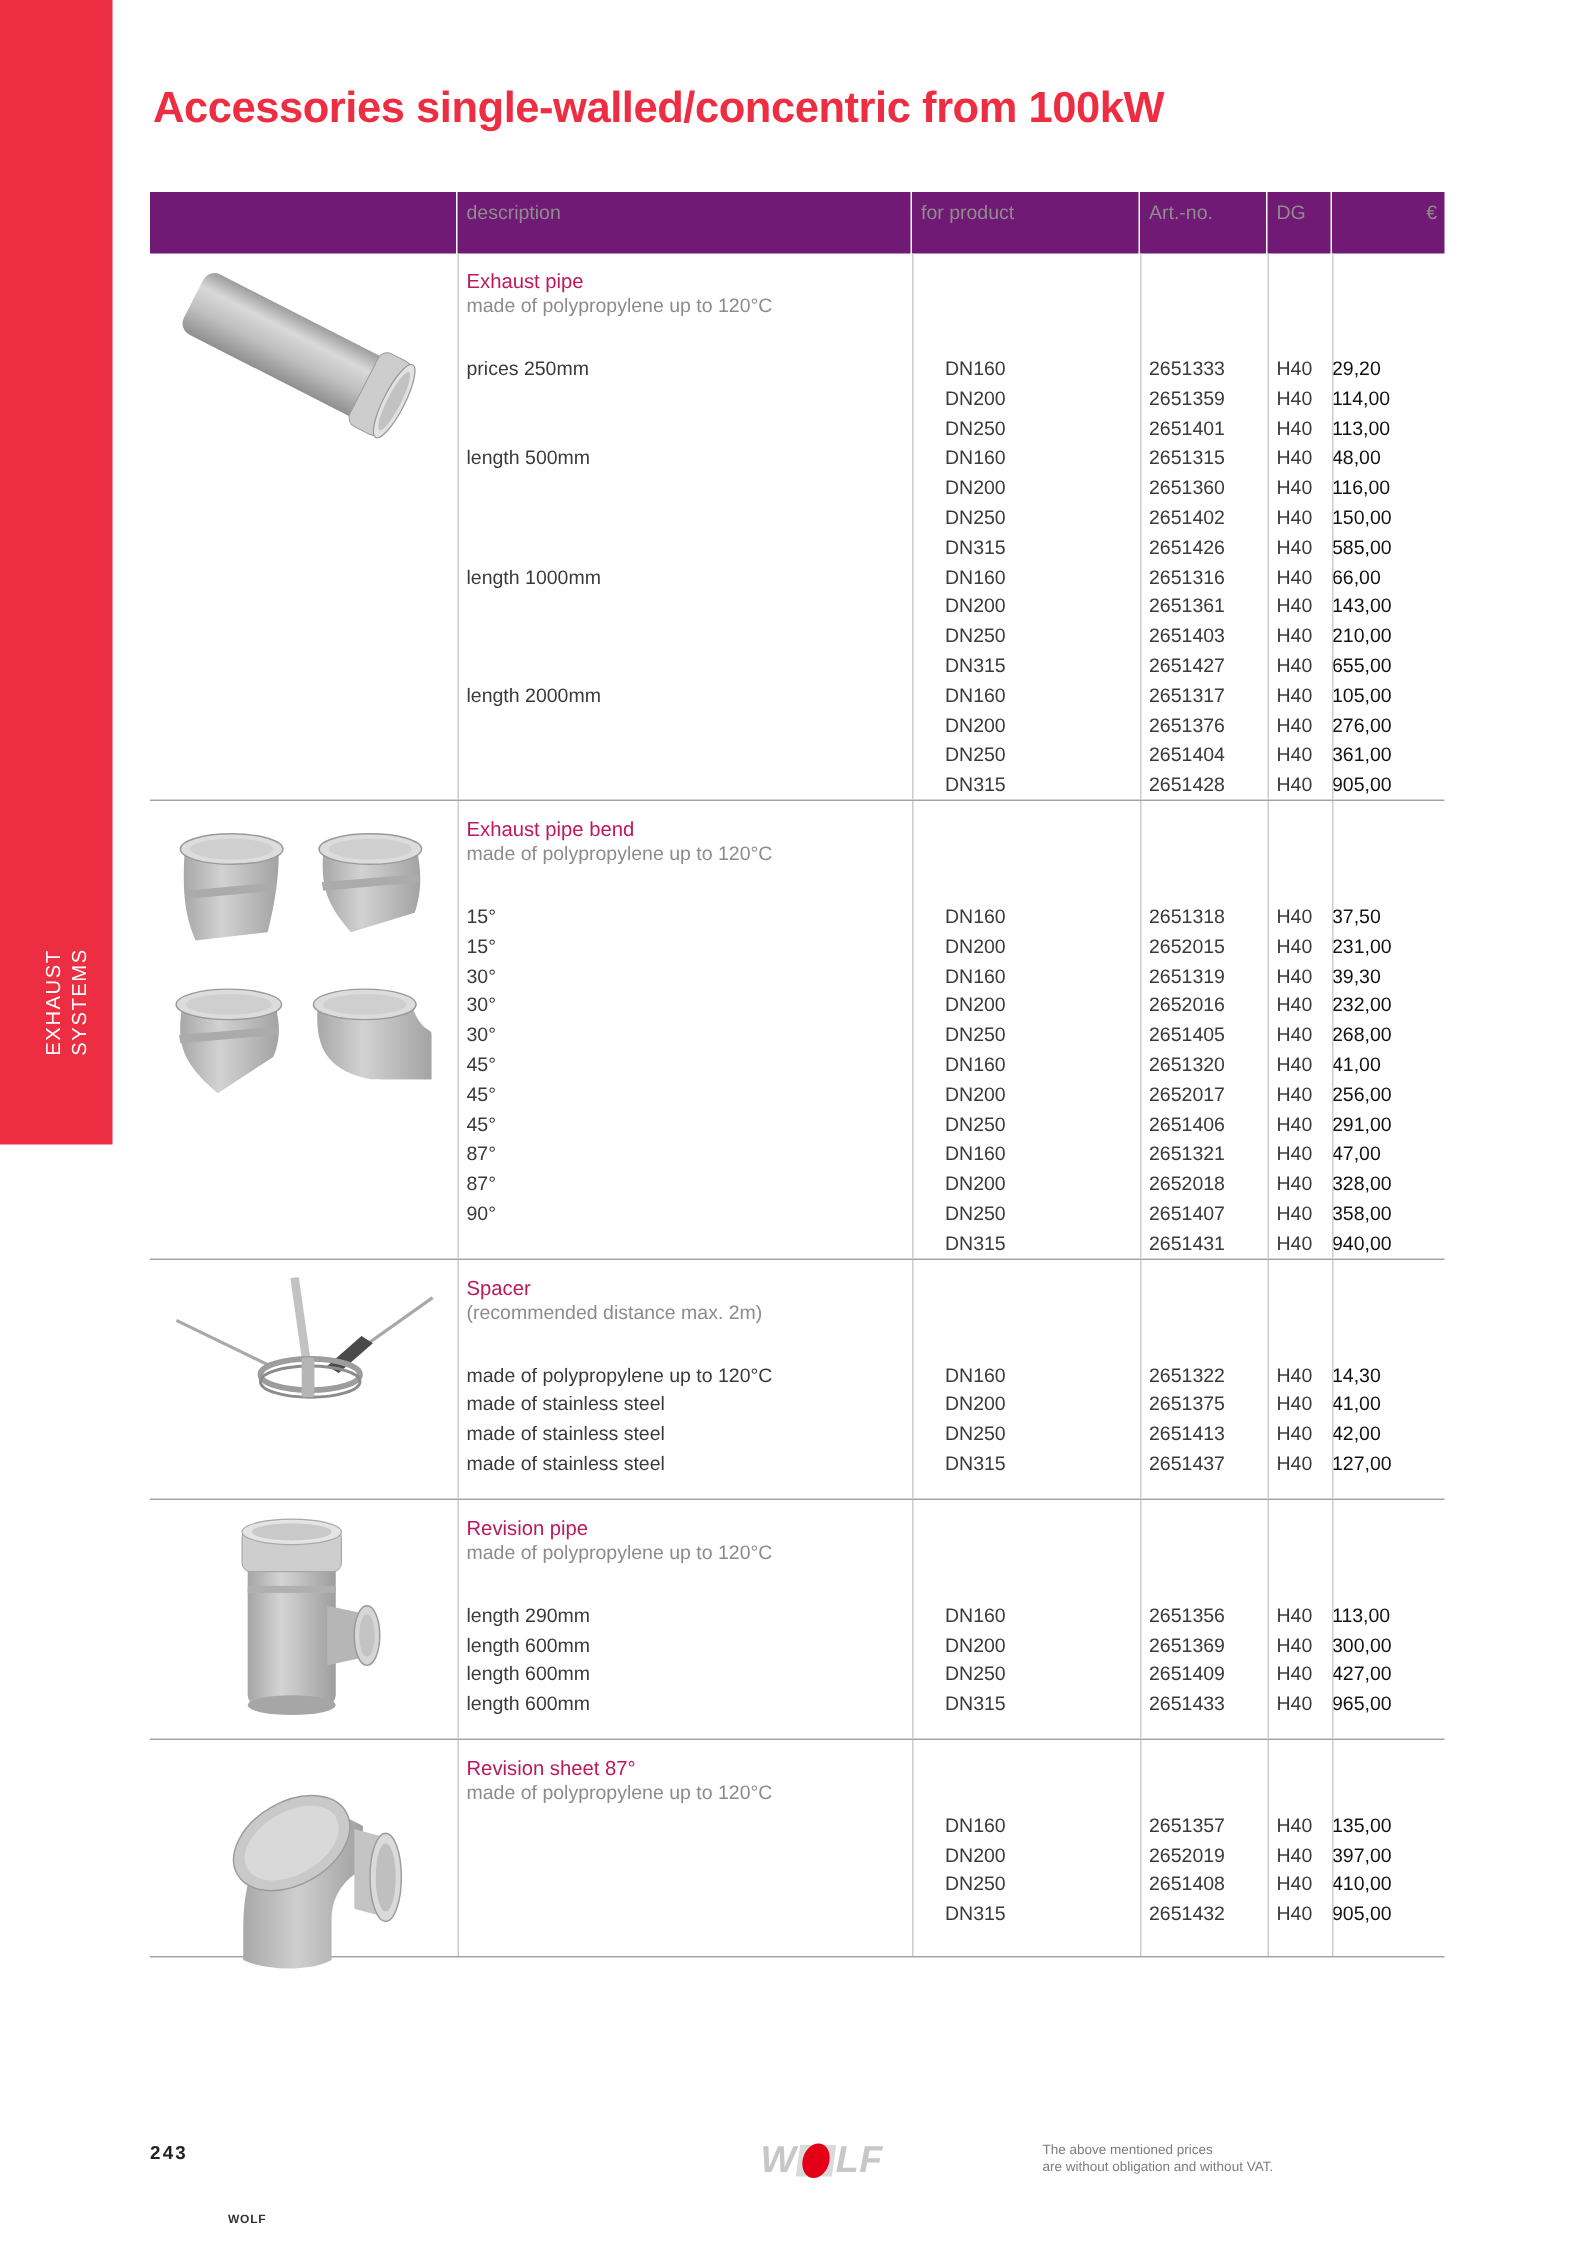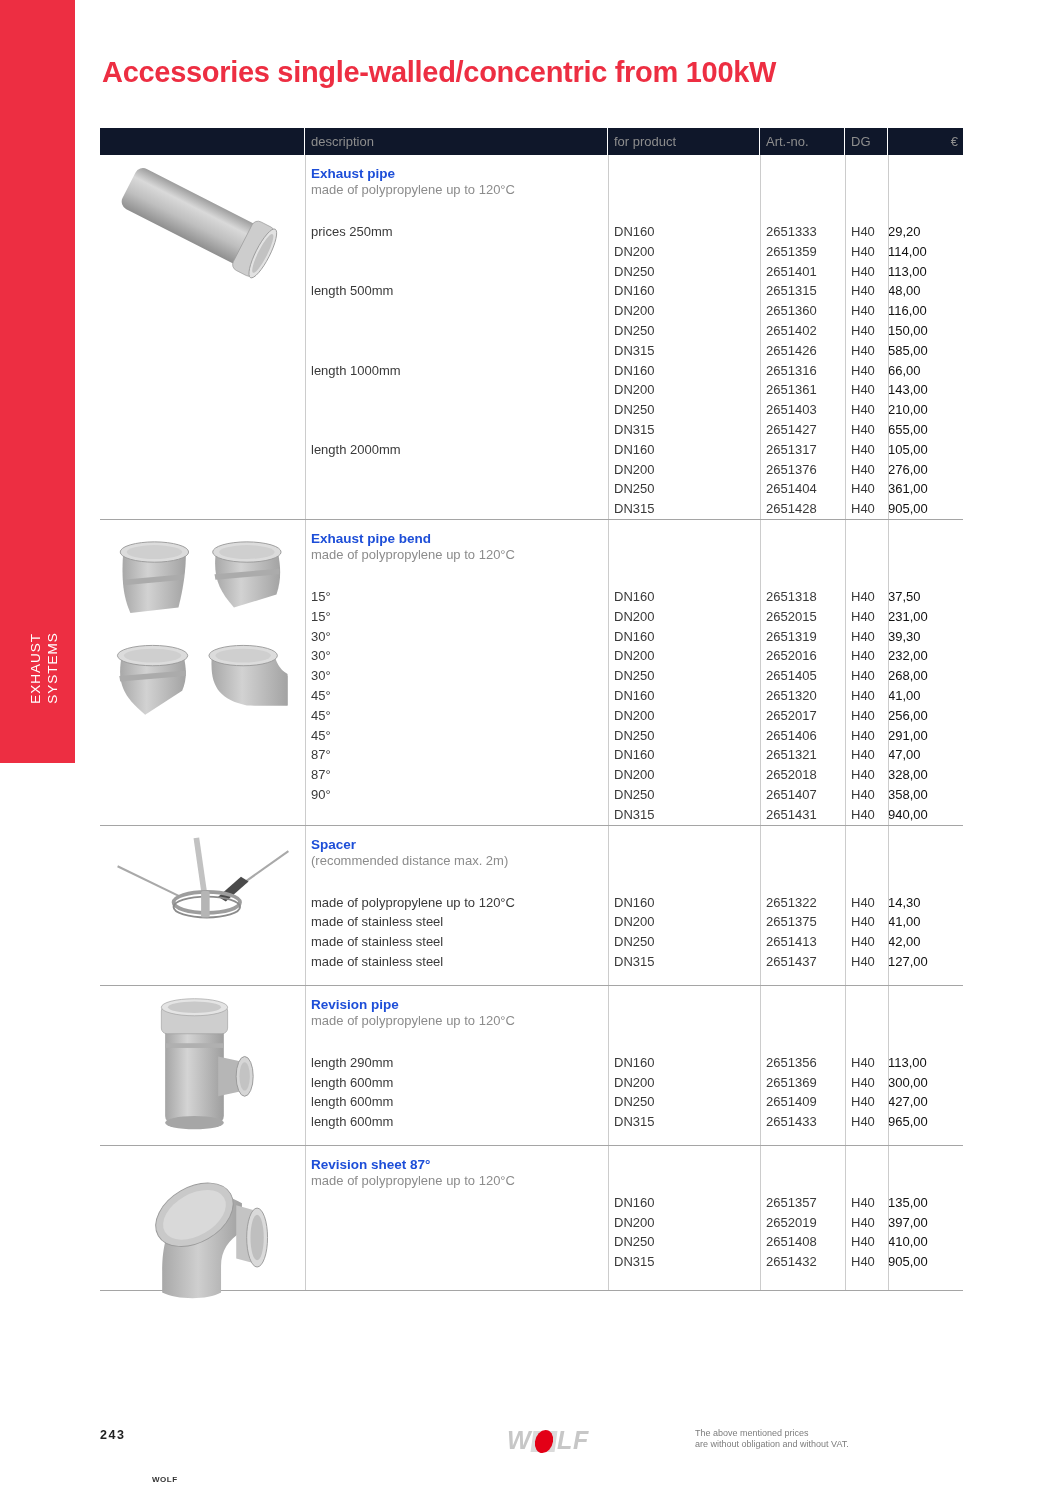--- a/index.html
+++ b/index.html
@@ -11,42 +11,42 @@
   .sidebar { position:absolute; left:0; top:0; width:75px; height:763px; background:#ed2e42; }
   .sidebar-label { position:absolute; top:668px; left:44px; transform:translate(-50%,-50%) rotate(-90deg);
     color:#fff; font-size:13.5px; line-height:17px; letter-spacing:1px; white-space:nowrap; }
 
   
   .page-title { position:absolute; left:102px; top:56px; color:#ed2e42; font-size:29px; font-weight:bold; letter-spacing:-0.3px; }
 
   
   .catalog { position:absolute; left:100px; top:128px; width:863px; }
   .thead { display:grid; grid-template-columns:204px 302px 151px 84px 42px 75px; column-gap:1px; background:#fff; }
-  .thead .hcell { background:#0f172a; color:#8d8d8d; font-size:13px; height:27px; line-height:27px; padding-left:6px; }
+  .thead .hcell { background:#701a75; color:#8d8d8d; font-size:13px; height:41px; line-height:27px; padding-left:6px; }
   .thead .hcell.euro { text-align:right; padding-right:5px; padding-left:0; }
 
   .section { position:relative; border-bottom:1px solid #a5a5a5; padding-top:8px; }
   .section:nth-of-type(3), .section:nth-of-type(4) { padding-bottom:13px; }
   .section:nth-of-type(5) { padding-bottom:18px; }
 
   .vline { position:absolute; top:0; bottom:0; width:1px; background:#cccccc; }
   .vl-1 { left:205px; } .vl-2 { left:508px; } .vl-3 { left:660px; } .vl-4 { left:745px; } .vl-5 { left:788px; }
 
   .img-cell { position:absolute; left:0; top:8px; width:205px; display:flex; justify-content:center; align-items:flex-start; }
 
   .sec-head { margin-left:205px; padding:2px 0 0 6px; }
-  .sec-title { font-size:13.5px; font-weight:bold; color:#1d4ed8; line-height:17px; }
+  .sec-title { font-size:13.5px; font-weight:normal; color:#be185d; line-height:17px; }
   .sec-subtitle { font-size:13px; color:#8c8c8c; line-height:16px; }
   .sec-gap { height:24px; }
   .section.no-gap .sec-gap { height:4px; }
 
   .row { display:grid; grid-template-columns:205px 303px 152px 85px 43px 75px; height:19.8px; line-height:19.8px; font-size:13px; }
   .cell { overflow:hidden; white-space:nowrap; }
   .cell.desc { grid-column:2; color:#3a3a3a; padding-left:6px; }
-  .cell.prod { color:#3a3a3a; padding-left:6px; }
+  .cell.prod { color:#3a3a3a; padding-left:22px; }
   .cell.artno { color:#3a3a3a; padding-left:6px; }
   .cell.dg { color:#3a3a3a; padding-left:6px; }
   .cell.price { color:#111; font-weight:normal; text-align:left; padding-right:4px; }
 
   
   .footer { position:absolute; left:100px; top:1428px; width:863px; height:40px; font-size:12px; }
   .page-number { position:absolute; left:0; top:0; color:#222; font-size:12.5px; font-weight:bold; letter-spacing:1.5px; }
   .brand-small { position:absolute; left:52px; top:3px; color:#333; font-size:8px; font-weight:bold; letter-spacing:0.5px;margin-top:44px; }
   .logo { position:absolute; left:390px; top:-2px; font-style:italic; font-weight:bold; font-size:25px; color:#c7c7c7; letter-spacing:0.5px;margin-left:17px; }
   .logo .lg-o { display:inline-block; width:24px; height:21px; background:#dadada; position:relative; vertical-align:-3px; transform:skewX(-8deg); margin:0 1px; }

